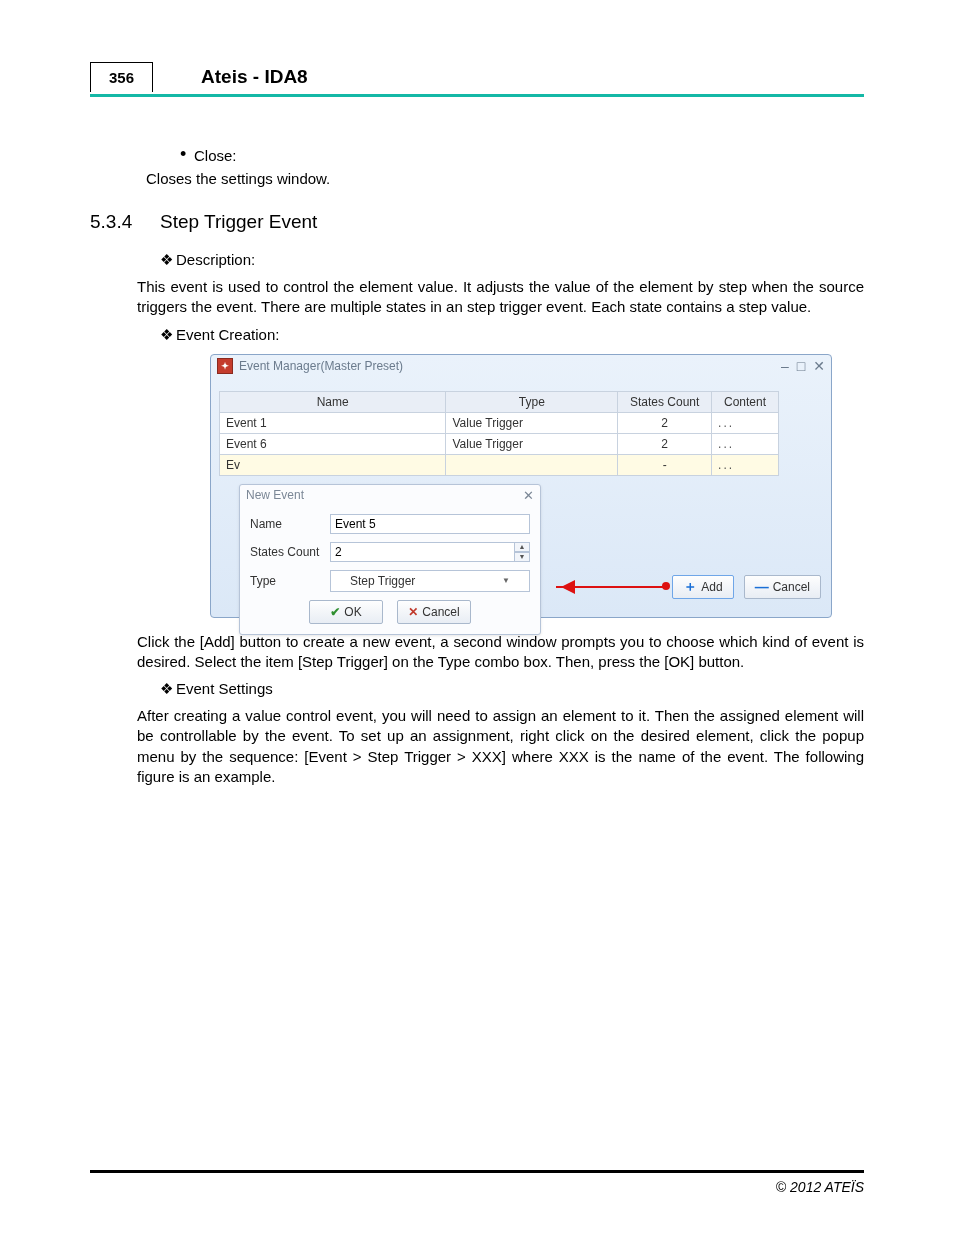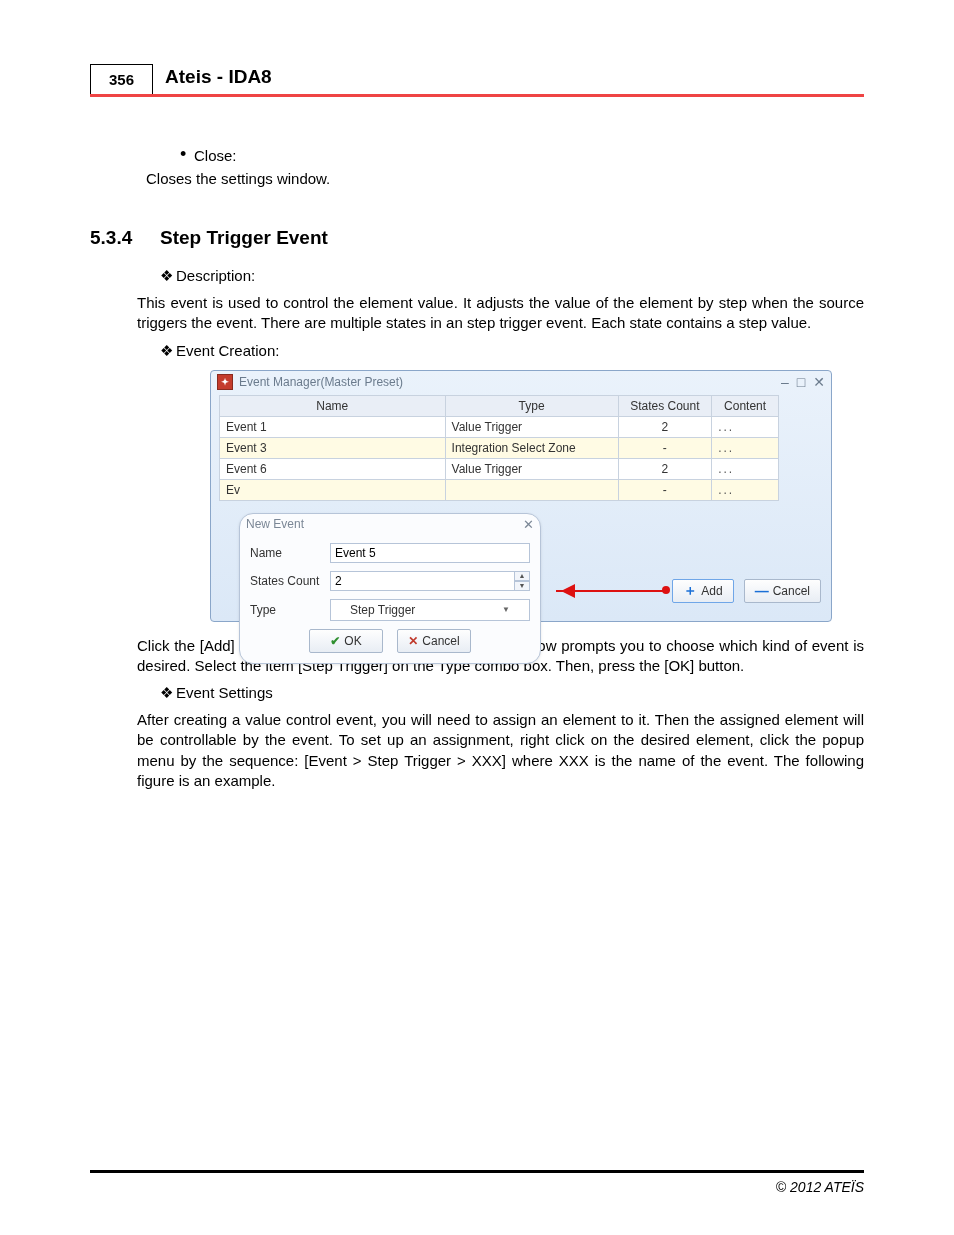--- a/index.html
+++ b/index.html
@@ -11,22 +11,23 @@
   }
   .page {
     width: 954px;
     height: 1235px;
     position: relative;
     box-sizing: border-box;
     padding: 60px 90px 40px 90px;
   }
   .header-row {
     display: flex;
-    align-items: flex-end;
-    border-bottom: 3px solid #ef4444;
+    align-items: center;
+    border-bottom: 3px solid #14b8a6;
+    gap: 36px;
   }
   .page-number-box {
     border: 1px solid #000;
     border-bottom: none;
     padding: 6px 18px;
     font-weight: bold;
     font-size: 15px;
   }
   .header-title {
     font-weight: bold;
@@ -34,23 +35,23 @@
     padding: 6px 12px;
   }
   .content {
     padding-top: 50px;
   }
   .bullet-row { display:flex; margin-left: 90px; margin-bottom:6px;}
   .bullet-dot { width:14px; font-size:18px; line-height:14px; }
   .indent-text { margin-left: 56px; margin-bottom: 6px; }
   .section-heading {
     display:flex;
-    font-weight:bold;
+    font-weight:normal;
     font-size:19px;
-    margin-top:40px;
+    margin-top:24px;
     margin-bottom:18px;
   }
   .section-num { width:70px; }
   .diamond-row { display:flex; margin-left:70px; margin-bottom:8px; margin-top:8px;}
   .diamond { width:16px; }
   .para {
     margin-left: 47px;
     text-align: justify;
     line-height: 1.35;
     margin-bottom: 8px;
@@ -81,21 +82,21 @@
   .win-title-icon {
     width:14px;height:14px;
     background:#c43c2d;
     border:1px solid #8a2a1f;
     margin-right:6px;
     display:flex;align-items:center;justify-content:center;
     color:#fff;font-size:9px;font-weight:bold;
   }
   .win-title-text { flex:1; }
   .win-ctrl { color:#6b7b8d; margin-left:8px; font-size:14px; cursor:default;}
-  .win-body { padding:2px 2px 6px 2px; position:relative; }
+  .win-body { padding:2px 2px 6px 2px; position:relative;margin-top:12px; }
   .tbl {
     width:560px;
     margin-left:6px;
     border-collapse:collapse;
     background:#fff;
     font-size:12px;
     color:#333;
   }
   .tbl th, .tbl td {
     border:1px solid #c8d2df;
@@ -106,25 +107,25 @@
     background:#e9eef6;
     font-weight:normal;
     text-align:center;
   }
   .tbl td.center { text-align:center; }
   .tbl tr.alt td { background:#fffbe4; }
   .dots-cell { text-align:center; color:#555; letter-spacing:2px; }
 
   .popup {
     position:absolute;
-    left:28px; top:120px;
+    left:28px; top:95px;
     width:300px;
     background:#fbfcfe;
     border:1px solid #b6c4d8;
-    border-radius:14px;
+    border-radius:3px;
     z-index:5;
     box-shadow:0 1px 3px rgba(0,0,0,.1);
   }
   .popup-title {
     display:flex; align-items:center;
     padding:3px 6px;
     color:#7b8796;
     font-size:12px;
   }
   .popup-title .spacer{flex:1;}
@@ -261,26 +262,20 @@
               <th style="width:170px">Type</th>
               <th style="width:85px">States Count</th>
               <th style="width:55px">Content</th>
             </tr>
             <tr>
               <td>Event 1</td>
               <td>Value Trigger</td>
               <td class="center">2</td>
               <td class="dots-cell">...</td>
             </tr>
-            <tr class="alt">
-              <td>Event 3</td>
-              <td>Integration Select Zone</td>
-              <td class="center">-</td>
-              <td class="dots-cell">...</td>
-            </tr>
             <tr>
               <td>Event 6</td>
               <td>Value Trigger</td>
               <td class="center">2</td>
               <td class="dots-cell">...</td>
             </tr>
             <tr class="alt">
               <td>Ev</td>
               <td></td>
               <td class="center">-</td>

